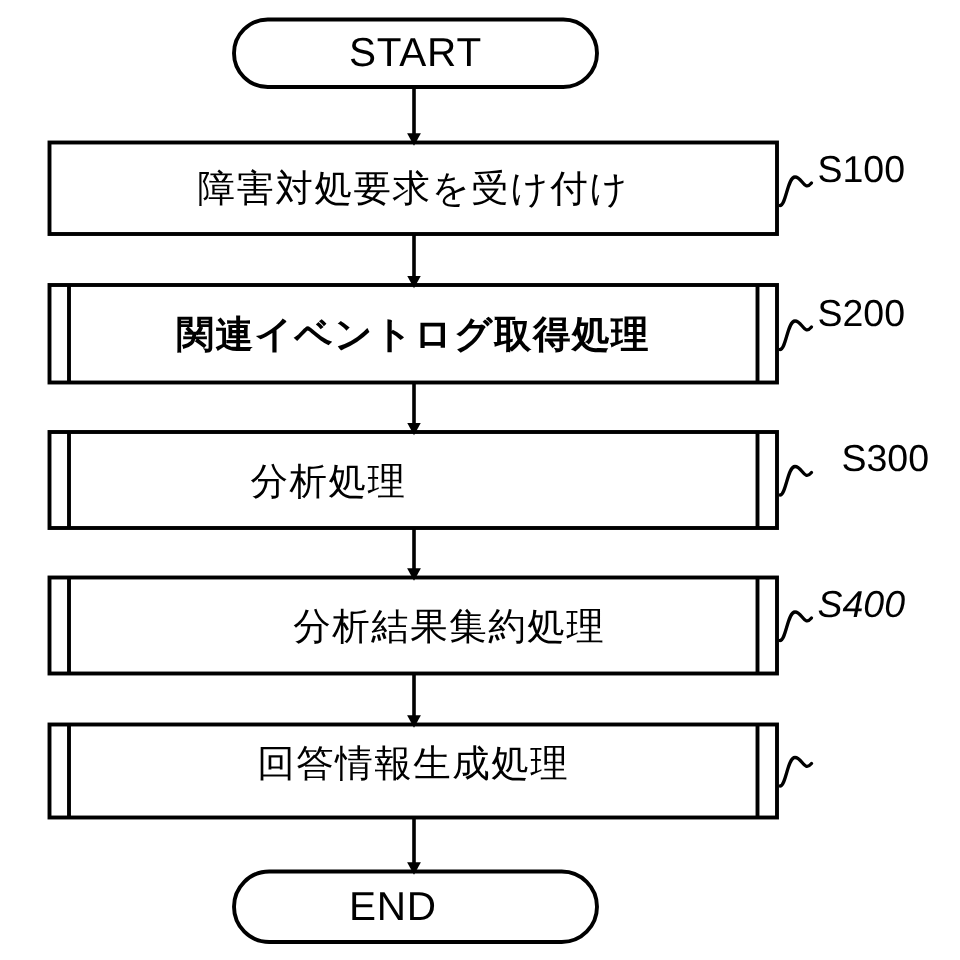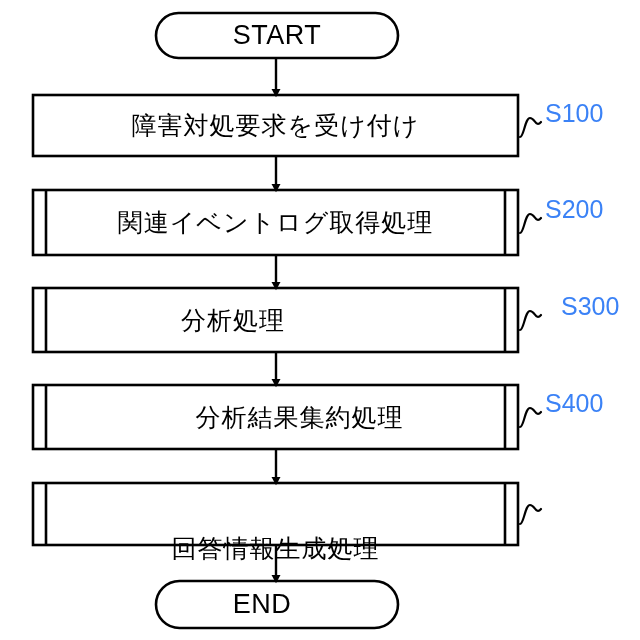--- a/index.html
+++ b/index.html
@@ -39,21 +39,21 @@
     font-size: 27px;
     letter-spacing: 0.5px;
   }
   .process-label {
     font-size: 25px;
     letter-spacing: 1px;
   }
   .step-label {
     position: absolute;
     font-size: 25px;
-    color: #3b82f6;
+    color: #000000;
     white-space: nowrap;
   }
 </style>
 </head>
 <body>
 
 <div id="canvas">
 
   <svg viewBox="0 0 640 640" xmlns="http://www.w3.org/2000/svg">
     <defs>
@@ -95,32 +95,32 @@
     <path d="M520,233 C524,233 525,214 530,214 C535,214 536,224 541,218" fill="none" stroke="#000000" stroke-width="2.2" stroke-linecap="round"></path>
     <path d="M520,330 C524,330 525,311 530,311 C535,311 536,321 541,315" fill="none" stroke="#000000" stroke-width="2.2" stroke-linecap="round"></path>
     <path d="M520,427 C524,427 525,408 530,408 C535,408 536,418 541,412" fill="none" stroke="#000000" stroke-width="2.2" stroke-linecap="round"></path>
     <path d="M520,524 C524,524 525,505 530,505 C535,505 536,515 541,509" fill="none" stroke="#000000" stroke-width="2.2" stroke-linecap="round"></path>
   </svg>
 
   <div class="shape-text terminator-label" style="left:156px; top:13px; width:242px; height:45px;">START</div>
 
   <div class="shape-text process-label" style="left:33px; top:95px; width:485px; height:61px;text-align:center;">障害対処要求を受け付け</div>
 
-  <div class="shape-text process-label" style="left:46px; top:190px; width:459px; height:65px;">関連イベントログ取得処理</div>
+  <div class="shape-text process-label" style="left:46px; top:190px; width:459px; height:65px;font-weight:bold;">関連イベントログ取得処理</div>
 
-  <div class="shape-text process-label" style="left:50px; top:288px; width:366px; height:64px;">分析処理</div>
+  <div class="shape-text process-label" style="left:36px; top:288px; width:366px; height:64px;">分析処理</div>
 
   <div class="shape-text process-label" style="left:46px; top:385px; width:459px; height:64px;margin-left:24px;">分析結果集約処理</div>
 
-  <div class="shape-text process-label" style="left:46px; top:483px; width:459px; height:50px;margin-top:40px;">回答情報生成処理</div>
+  <div class="shape-text process-label" style="left:46px; top:483px; width:459px; height:50px;">回答情報生成処理</div>
 
   <div class="shape-text terminator-label" style="left:156px; top:581px; width:212px; height:47px;">END</div>
 
   <div class="step-label" style="left:545px; top:99px;">S100</div>
 
   <div class="step-label" style="left:545px; top:195px;text-align:right;">S200</div>
 
   <div class="step-label" style="left:545px; top:292px;margin-left:16px;">S300</div>
 
-  <div class="step-label" style="left:545px; top:389px;">S400</div>
+  <div class="step-label" style="left:545px; top:389px;font-style:italic;">S400</div>
 
 
 </div>
 
 </body></html>

